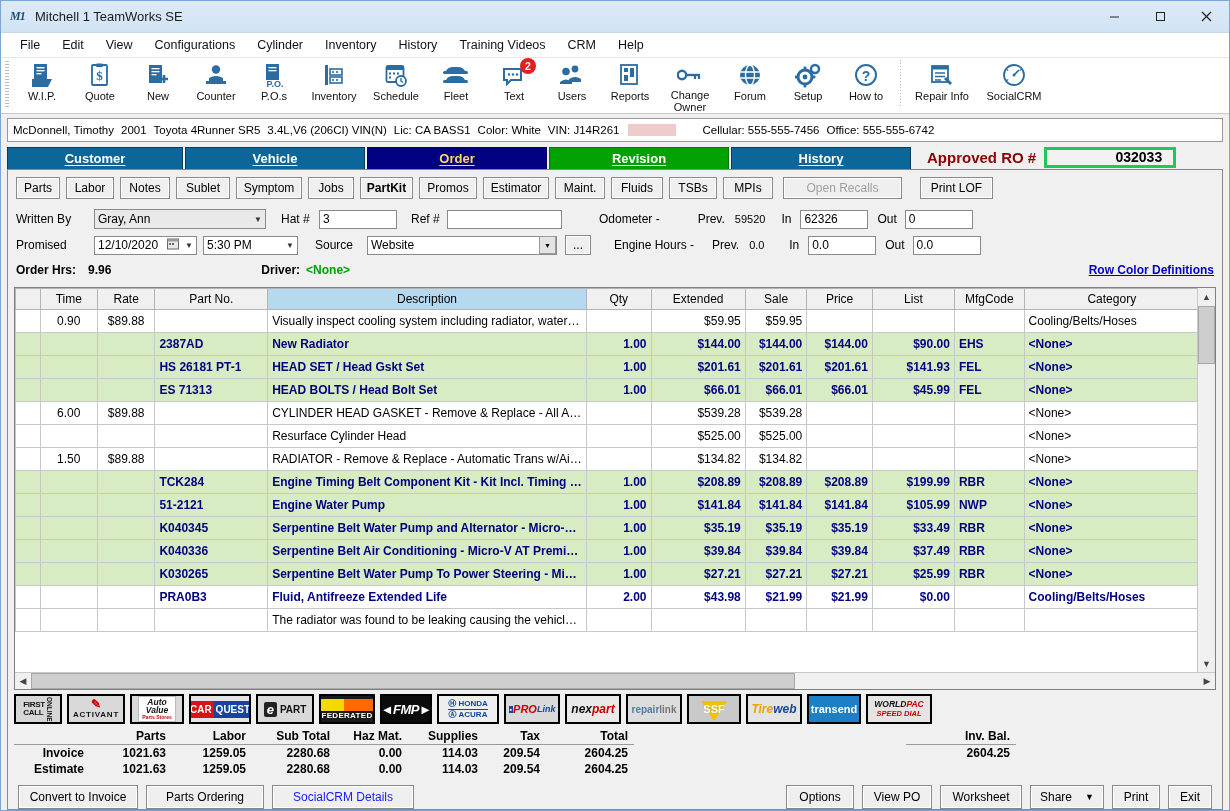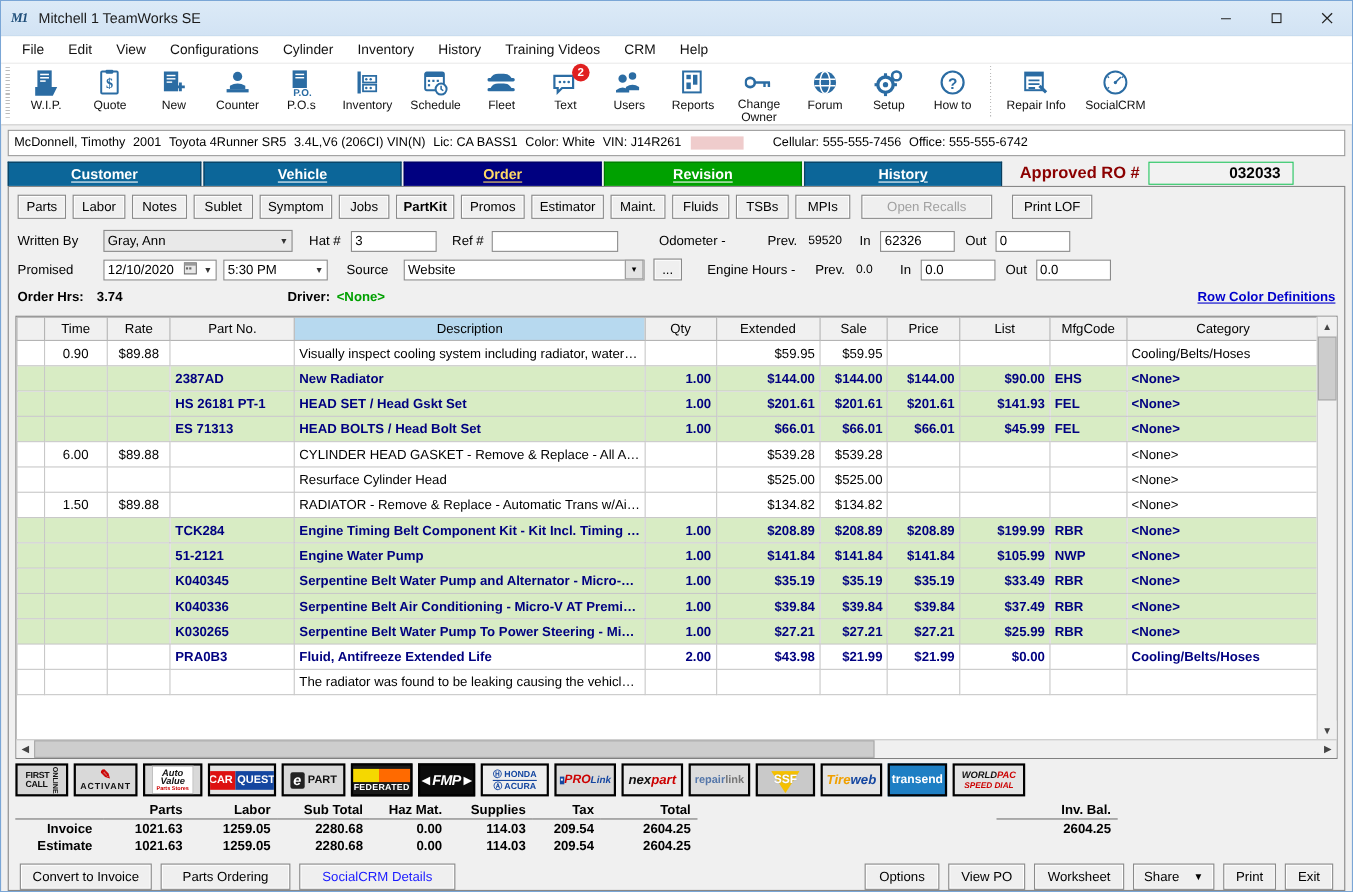--- a/index.html
+++ b/index.html
@@ -53,21 +53,21 @@
   
   .tabrow{height:24px;margin:3px 6px 0 6px;display:flex;align-items:flex-end;flex:0 0 24px;position:relative;}
   .tab{height:22px;display:flex;align-items:center;justify-content:center;margin-right:2px;
        color:#fff;font-size:13px;font-weight:bold;border:1px solid #0a3d5c;box-sizing:border-box;
        border-bottom:none;}
   .tab u{text-underline-offset:2px;}
   .tab.blue{background:#0c6699;}
   .tab.sel{background:#000080;color:#ffd966;border-color:#000060;}
   .tab.green{background:#00a100;border-color:#007800;}
   .ro-label{margin-left:14px;color:#8b0000;font-size:15px;font-weight:bold;align-self:center;}
-  .ro-box{width:132px;height:21px;background:#f2f2f2;border:1px solid #22c55e;margin-left:8px;
+  .ro-box{width:132px;height:21px;background:#f2f2f2;border:3px solid #22c55e;margin-left:8px;
      display:flex;align-items:center;justify-content:flex-end;padding-right:11px;font-size:14px;font-weight:bold;
      align-self:center;box-sizing:border-box;}
 
   
   .panel{margin:0 6px;border:1px solid #888;border-top:1px solid #888;background:#f0f0f0;
      flex:1 1 auto;display:flex;flex-direction:column;min-height:0;}
 
   
   .btnrow{display:flex;align-items:center;padding:7px 8px 4px 8px;gap:6px;flex:0 0 auto;}
   .btn{height:22px;min-width:26px;padding:0 10px;background:#efefef;border:1px solid #8a8a8a;
@@ -485,37 +485,37 @@
                 </svg>
             </span>
             <span class="caret">▼</span>
           </span>
         </div>
         <div class="inp" style="width:95px;margin-left:6px;justify-content:space-between">
           <span>5:30 PM</span>
           <span class="caret">▼</span>
         </div>
         <div class="lab" style="margin-left:17px;width:52px">Source</div>
-        <div class="inp white" style="width:219px;background:#fff;justify-content:space-between;padding-right:0">
+        <div class="inp white" style="width:190px;background:#fff;justify-content:space-between;padding-right:0">
           <span>Website</span>
           <span class="caretbox">▼</span>
         </div>
         <div class="btn" style="width:24px;height:20px;margin-left:8px;padding:0">...</div>
         <div class="lab" style="margin-left:23px">Engine Hours  -</div>
         <div class="lab" style="margin-left:18px">Prev.</div>
         <div class="lab" style="margin-left:10px;font-size:11px;width:26px">0.0</div>
         <div class="lab" style="margin-left:14px">In</div>
         <div class="inp" style="width:68px;margin-left:9px">0.0</div>
         <div class="lab" style="margin-left:9px">Out</div>
         <div class="inp" style="width:68px;margin-left:8px">0.0</div>
       </div>
 
       <div class="frow" style="height:24px">
         <div class="lab bold" style="width:72px">Order Hrs:</div>
-        <div class="lab bold">3.74</div>
+        <div class="lab bold">9.96</div>
         <div class="lab bold" style="margin-left:150px">Driver:</div>
         <div class="lab green-txt" style="margin-left:6px">&lt;None&gt;</div>
         <div class="spacer"></div>
         <div class="link">Row Color Definitions</div>
       </div>
     </div>
 
     <div class="gridwrap">
       <div class="gridscroll">
         <div style="flex:1 1 auto;overflow:hidden;">

